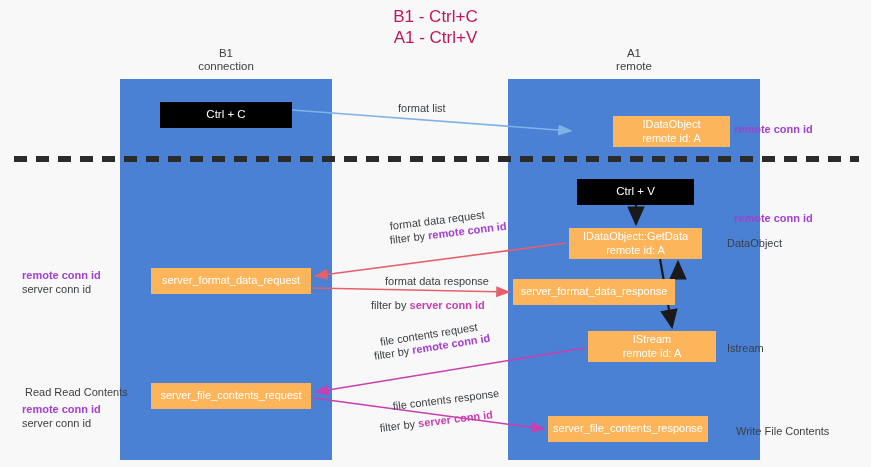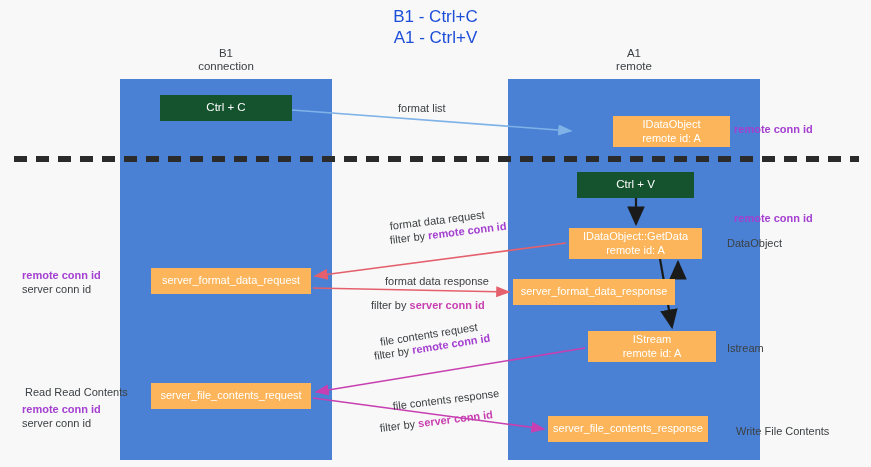--- a/index.html
+++ b/index.html
@@ -16,35 +16,35 @@
   svg#wires{position:absolute;left:0;top:0;width:871px;height:467px;pointer-events:none;}
 
   
   .lane{position:absolute;background:#4a81d4;}
   #lane-b1{left:120px;top:79px;width:212px;height:381px;}
   #lane-a1{left:508px;top:79px;width:252px;height:381px;}
 
   
   #diagram-title{
     position:absolute;left:0;top:6px;width:871px;text-align:center;
-    font-size:17px;line-height:21px;color:#1d4ed8;
+    font-size:17px;line-height:21px;color:#be185d;
   }
   .lane-head{
     position:absolute;text-align:center;font-size:11.5px;line-height:13px;color:#3c4043;
   }
   #head-b1{left:120px;top:47px;width:212px;}
   #head-a1{left:508px;top:47px;width:252px;}
 
   
   .node{
     position:absolute;display:flex;align-items:center;justify-content:center;
     text-align:center;color:#ffffff;font-size:11px;line-height:13.5px;
     box-sizing:border-box;padding:2px 4px;
   }
-  .node.green{background:#14532d;}
+  .node.green{background:#000000;margin-top:7px;}
   .node.orange{background:#fcb55a;}
 
   #node-ctrl-c{left:160px;top:95px;width:132px;height:26px;font-size:11.5px;}
   #node-idataobject{left:577px;top:116px;width:117px;height:31px;margin-left:36px;}
   #node-ctrl-v{left:577px;top:172px;width:117px;height:26px;font-size:11.5px;}
   #node-getdata{left:569px;top:228px;width:133px;height:31px;align-items:center;}
   #node-sfd-request{left:151px;top:268px;width:160px;height:26px;}
   #node-sfd-response{left:513px;top:279px;width:162px;height:26px;}
   #node-istream{left:588px;top:331px;width:128px;height:31px;}
   #node-sfc-request{left:151px;top:383px;width:160px;height:26px;}

